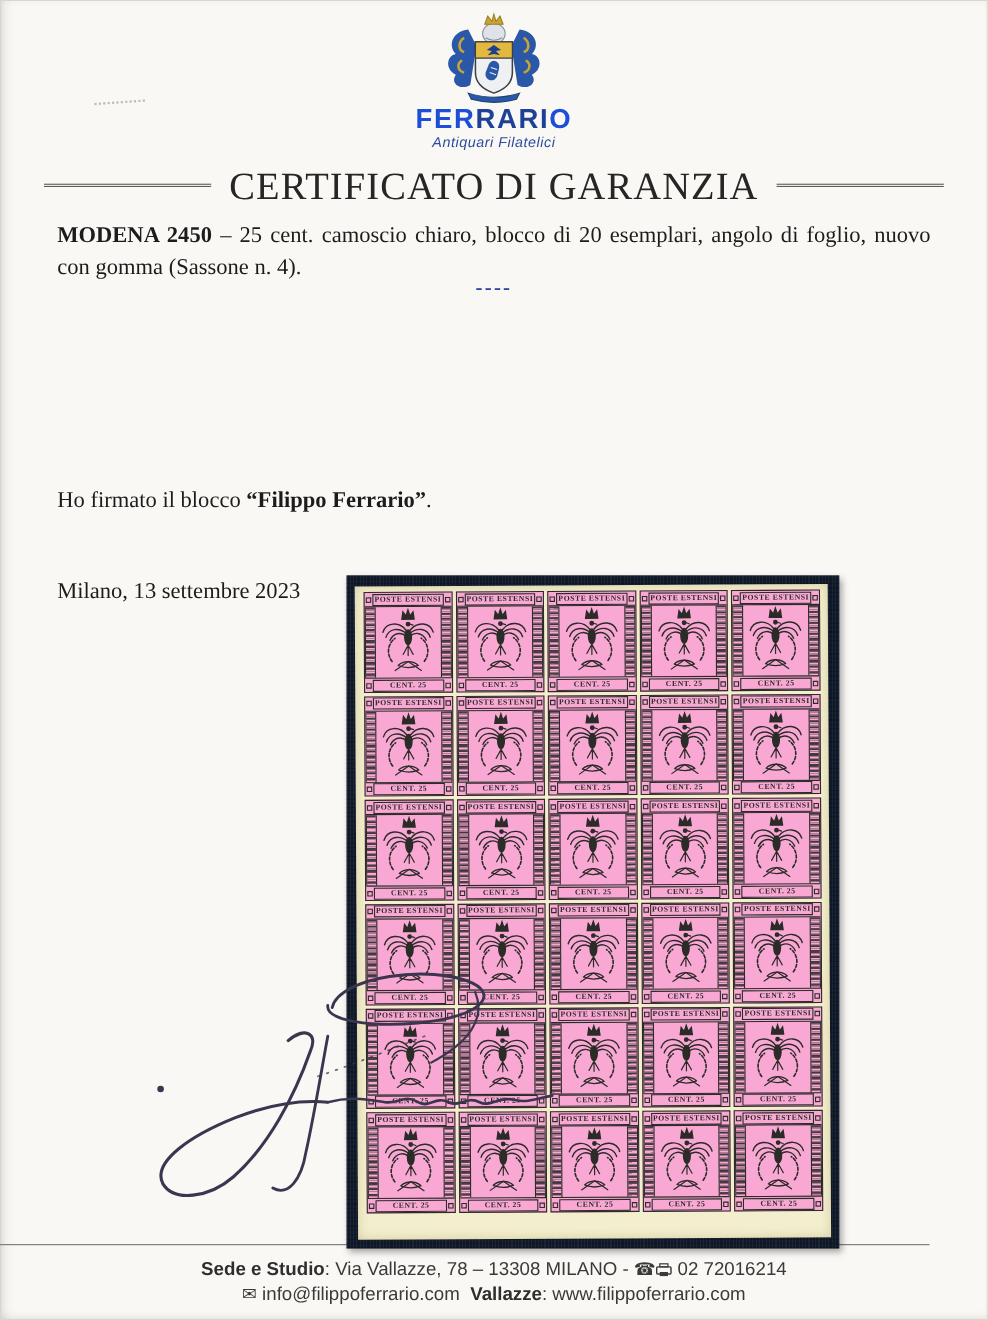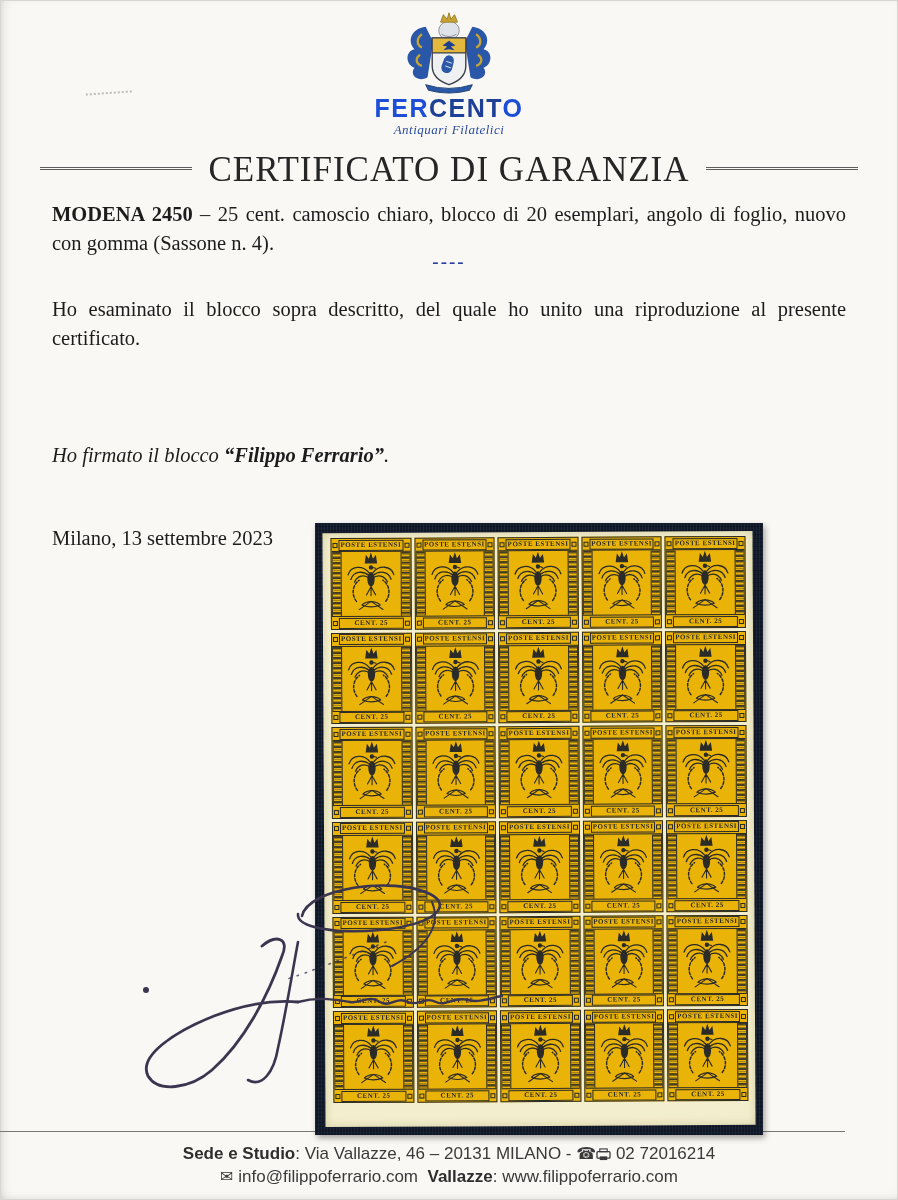--- a/index.html
+++ b/index.html
@@ -8,48 +8,48 @@
     background:#f9f8f4;overflow:hidden;
     box-shadow:inset 0 0 0 1px #d8d6d0, inset 6px 0 14px -8px rgba(0,0,0,.25), inset 0 -6px 14px -10px rgba(0,0,0,.2);
     font-family:"Liberation Serif", serif;color:#1c1c1c;
   }
   
   .logo{position:absolute;top:10px;left:0;width:898px;text-align:center;}
   .crest{display:block;margin:0 auto;width:108px;height:84px;}
   .wordmark{margin-top:2px;font-family:"Liberation Sans",sans-serif;font-weight:bold;
     font-size:25px;letter-spacing:1.5px;line-height:1;}
   .wm-gold{color:#1d4ed8;} .wm-blue{color:#1f4097;}
-  .tagline{margin-top:1px;font-family:Liberation Serif, serif;font-style:italic;
+  .tagline{margin-top:1px;font-family:Liberation Sans, sans-serif;font-style:italic;
     font-size:13px;color:#2a4ba0;letter-spacing:.5px;}
   .pencil-mark{position:absolute;left:86px;top:92px;width:46px;height:6px;
     border-top:2px dotted rgba(120,115,110,.45);transform:rotate(-4deg);}
   
   .title-row{position:absolute;top:150px;left:40px;right:40px;display:flex;align-items:center;gap:16px;}
   .title-rule{flex:1;height:4px;border-top:3px double #5d5d5d;}
   .title-text{font-size:35px;letter-spacing:1px;color:#262626;white-space:nowrap;}
   
   .para{position:absolute;left:52px;width:794px;font-size:20.5px;line-height:29px;text-align:justify;}
-  .p1{top:200px;} .p2{top:295px;} .p3{top:366px;} .p4{top:441px;text-align:left;font-style:italic;}
+  .p1{top:200px;} .p2{top:295px;} .p3{top:366px;} .p4{top:441px;text-align:left;}
   .dashes{position:absolute;top:251px;left:0;width:898px;text-align:center;
     color:#2a3fa0;font-weight:bold;font-size:19px;letter-spacing:2px;}
   .dateline{position:absolute;top:515px;left:52px;font-size:20.5px;margin-top:12px;}
   b{font-weight:bold;}
   
   .bottom-rule{position:absolute;top:1131px;left:0;width:845px;border-top:1.5px solid #767672;}
   
   .photo-mat{position:absolute;left:315px;top:523px;width:448px;height:612px;z-index:2;
     background:#111a2b;
     background-image:repeating-linear-gradient(90deg,rgba(255,255,255,.05) 0 1px,transparent 1px 3px),
                      repeating-linear-gradient(0deg,rgba(0,0,0,.25) 0 1px,transparent 1px 4px);
     box-shadow:2px 3px 6px rgba(0,0,0,.35);padding:9px;box-sizing:border-box;}
   .sheet{width:100%;height:100%;background:#f3eecd;transform:rotate(-.3deg);
     box-sizing:border-box;padding:5px 7px 24px 8px;
     box-shadow:inset 0 0 10px rgba(120,105,40,.25);
     display:grid;grid-template-columns:repeat(5,1fr);grid-template-rows:repeat(6,1fr);gap:3px;}
-  .stamp{border:1.2px solid #2b2b28;background:#eab308;display:flex;flex-direction:column;
+  .stamp{border:1.2px solid #2b2b28;background:#f9a8d4;display:flex;flex-direction:column;
     color:#2b2b28;overflow:hidden;}
   .s-band{height:12px;flex:0 0 12px;display:flex;align-items:center;justify-content:space-between;
     font-size:7px;line-height:1;letter-spacing:.5px;font-family:"Liberation Serif",serif;
     font-weight:bold;padding:0 1px;}
   .s-band .sq{width:5px;height:5px;border:1px solid #2b2b28;box-sizing:border-box;flex:0 0 5px;}
   .s-band .lbl{flex:1;text-align:center;border:1px solid #2b2b28;margin:0 1px;padding:1px 0;
     white-space:nowrap;overflow:hidden;}
   .s-top{border-bottom:1px solid #2b2b28;}
   .s-bot{border-top:1px solid #2b2b28;}
   .s-mid{flex:1;display:flex;}
@@ -114,36 +114,35 @@
       <path d="M37 30 h36 v30 q0 14 -18 20 q-18 -6 -18 -20 Z" fill="#eef0f2" stroke="#3a3f4a" stroke-width="1.5"></path>
       <path d="M37 30 h36 v16 h-36 Z" fill="#e3b83e" stroke="#3a3f4a" stroke-width="1.2"></path>
 
       <path d="M55 33 l-7 5 l5 1 l-4 4 l6 -1 l0 4 l0 -4 l6 1 l-4 -4 l5 -1 Z" fill="#1d3f8f"></path>
 
       <path d="M50 52 q3 -5 7 -3 q4 2 3 7 l-2 8 q-3 5 -8 3 q-4 -2 -3 -7 Z" fill="#2b57a8"></path>
       <path d="M52 55 l6 2 M51 60 l6 2" stroke="#eef0f2" stroke-width="1"></path>
 
       <path d="M30 80 q25 8 50 0 l-3 6 q-22 6 -44 0 Z" fill="#2b57a8" stroke="#1d3f6f" stroke-width="1"></path>
     </svg>
-    <div class="wordmark"><span class="wm-gold">FER</span><span class="wm-blue">CENT</span><span class="wm-gold">O</span></div>
+    <div class="wordmark"><span class="wm-gold">FER</span><span class="wm-blue">RARI</span><span class="wm-gold">O</span></div>
     <div class="tagline">Antiquari Filatelici</div>
   </div>
   <div class="pencil-mark"></div>
 
   <div class="title-row">
     <div class="title-rule"></div>
     <div class="title-text">CERTIFICATO DI GARANZIA</div>
     <div class="title-rule"></div>
   </div>
 
   <div class="para p1"><b>MODENA 2450</b><span> – 25 cent. camoscio chiaro, blocco di 20 esemplari, angolo di foglio, nuovo con gomma (Sassone n. 4).</span></div>
 
   <div class="dashes">----</div>
 
-  <div class="para p2">Ho esaminato il blocco sopra descritto, del quale ho unito una riproduzione al presente certificato.</div>
 
 
   <div class="para p4"><span>Ho firmato il blocco </span><b>“Filippo Ferrario”</b><span>.</span></div>
 
   <div class="dateline">Milano, 13 settembre 2023</div>
 
   <div class="bottom-rule"></div>
 
   <div class="photo-mat">
     <div class="sheet">
@@ -731,21 +730,21 @@
       <path d="M222 96 C 236 84, 250 88, 242 106 C 228 146, 204 192, 172 220 C 150 239, 118 243, 108 226 C 98 206, 134 182, 174 166 C 208 153, 236 150, 258 152" stroke-width="2.8"></path>
       <path d="M258 92 C 252 124, 246 162, 238 198 C 234 222, 222 238, 208 230" stroke-width="2.6"></path>
 
       <path d="M258 152 C 280 146, 296 150, 310 152 C 322 154, 328 144, 340 152 C 350 158, 356 146, 368 152 C 378 157, 384 146, 396 152 C 406 157, 414 146, 428 150 C 440 153, 450 148, 462 146" stroke-width="2.4"></path>
       <circle cx="106" cy="140" r="3" fill="#3b3550" stroke="none"></circle>
     </g>
   </svg>
 
   <div class="footer">
     <div>
-      <b>Sede e Studio</b><span>: Via Vallazze, 46 – 20131 MILANO - </span><span class="glyph">☎</span><svg class="fax-svg" viewBox="0 0 16 14">
+      <b>Sede e Studio</b><span>: Via Vallazze, 78 – 13308 MILANO - </span><span class="glyph">☎</span><svg class="fax-svg" viewBox="0 0 16 14">
           <rect x="1" y="4" width="14" height="7" rx="1" fill="none" stroke="#3a3a3a" stroke-width="1.4"></rect>
           <rect x="4" y="1" width="8" height="3" fill="none" stroke="#3a3a3a" stroke-width="1.2"></rect>
           <rect x="4" y="9" width="8" height="4" fill="#3a3a3a"></rect>
         </svg> <span>02 72016214</span>
     </div>
     <div>
       <span class="glyph">✉</span> <span>info@filippoferrario.com</span>&nbsp; <b>Vallazze</b><span>: www.filippoferrario.com</span>
     </div>
   </div>
 

